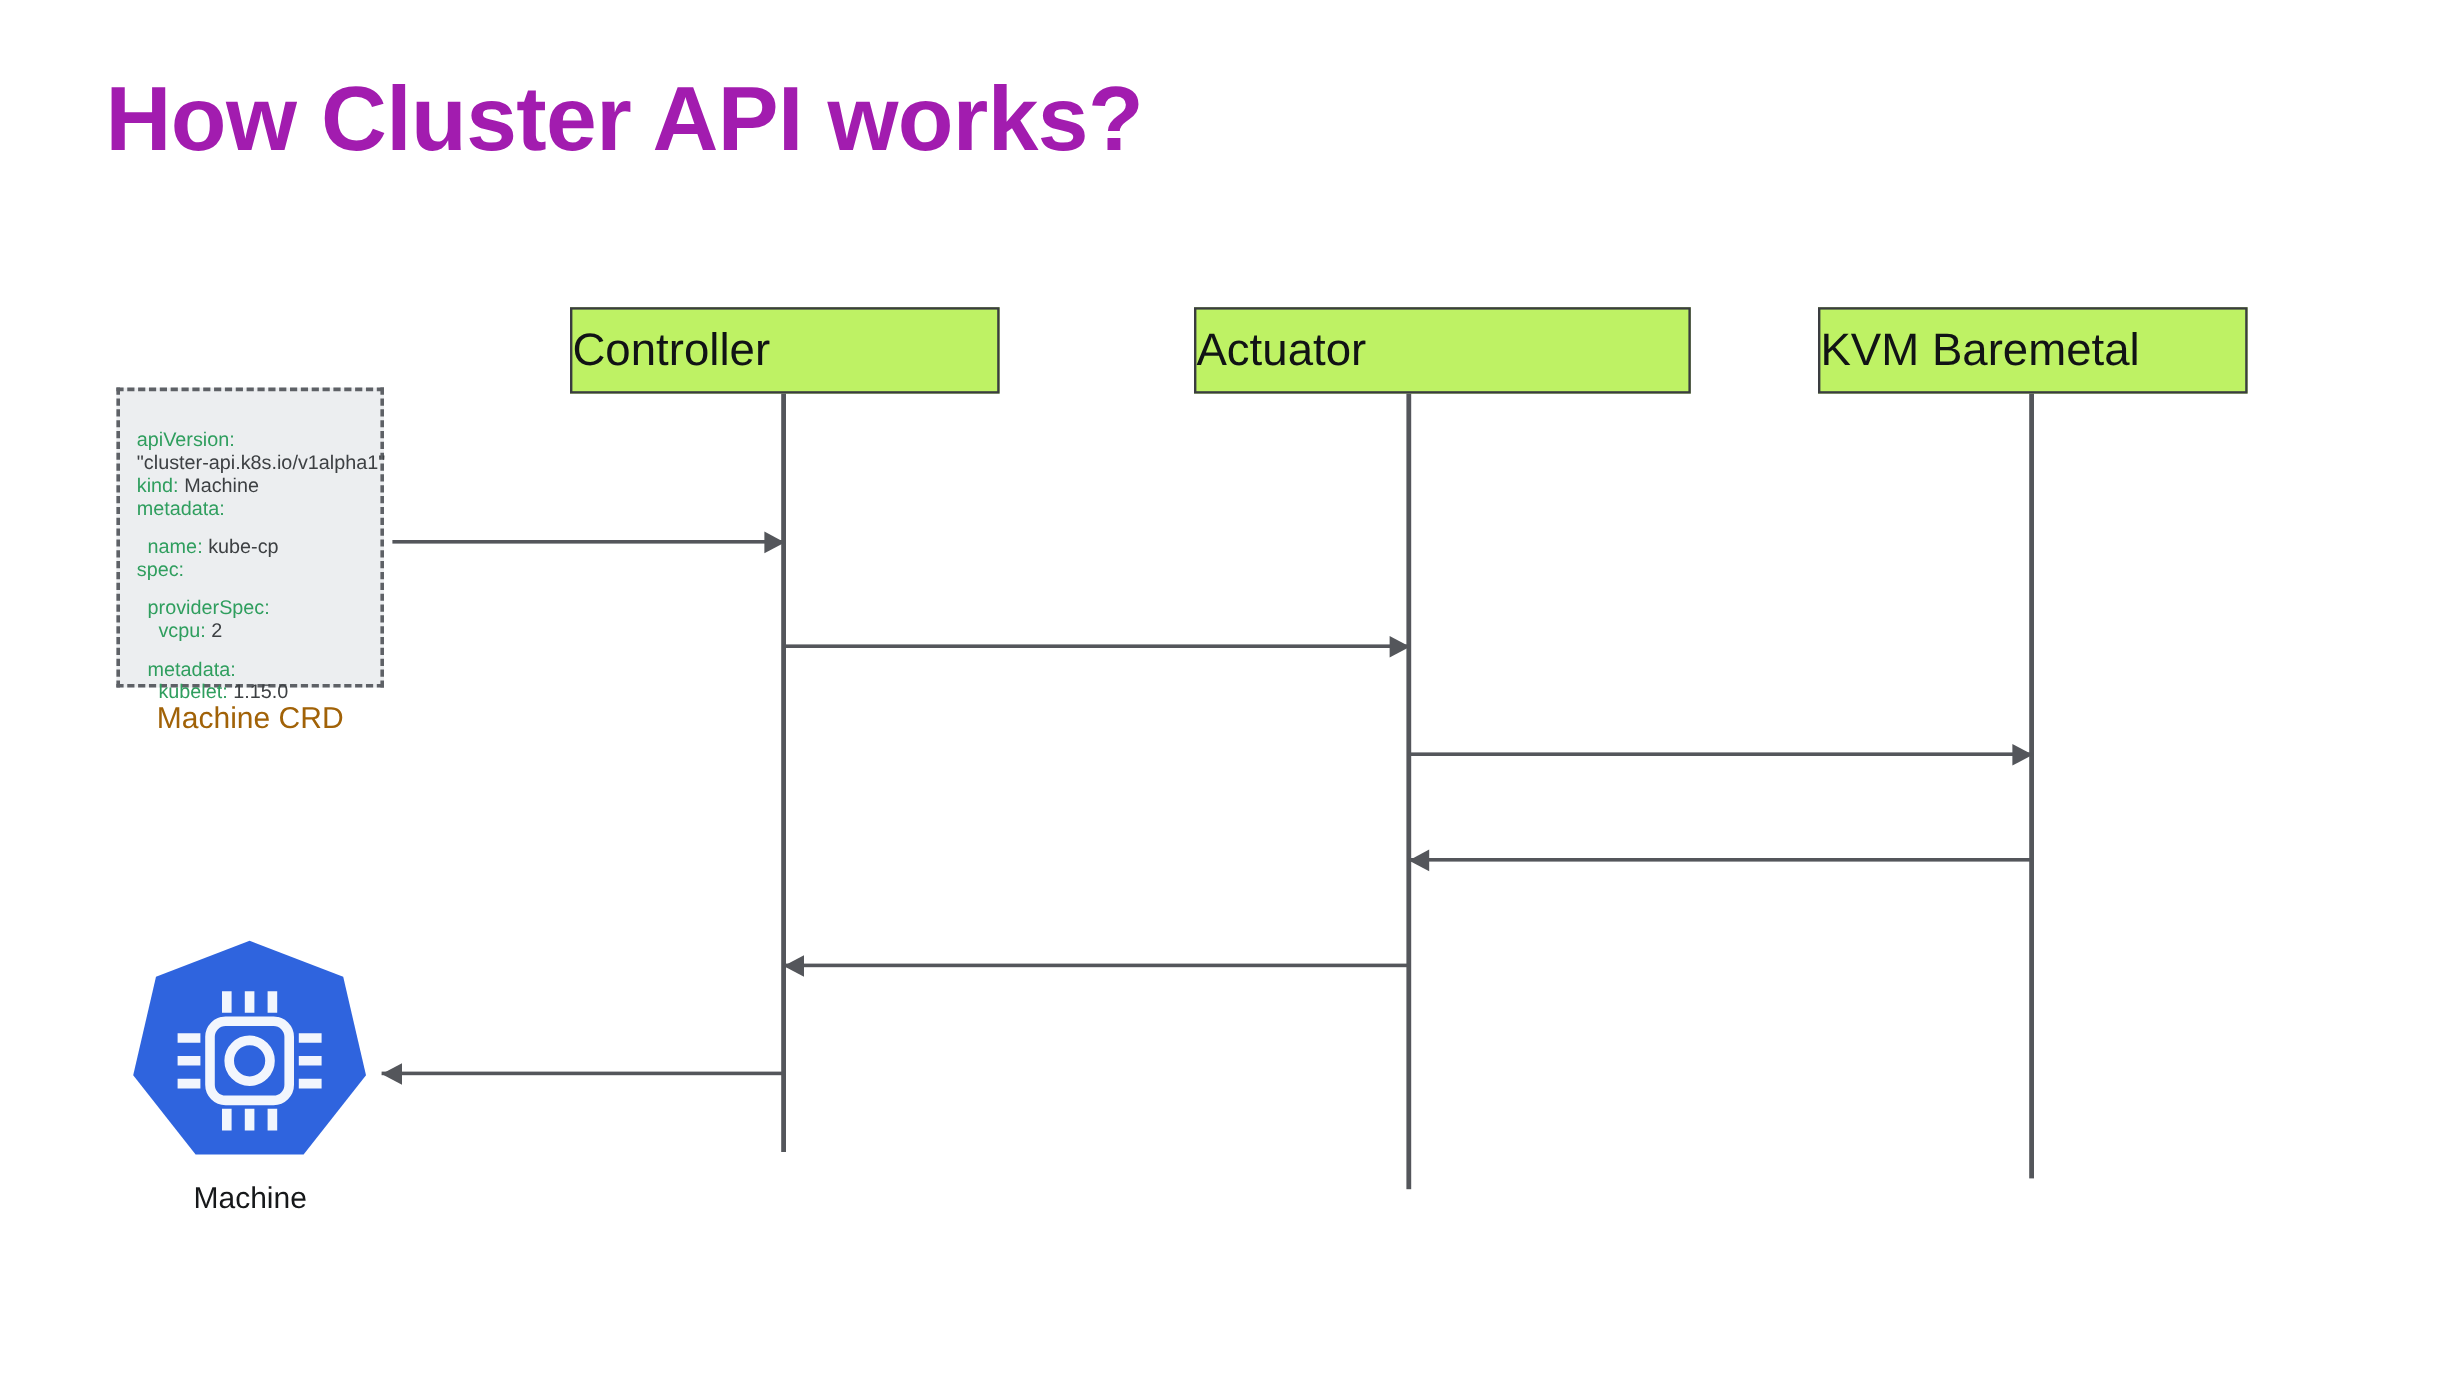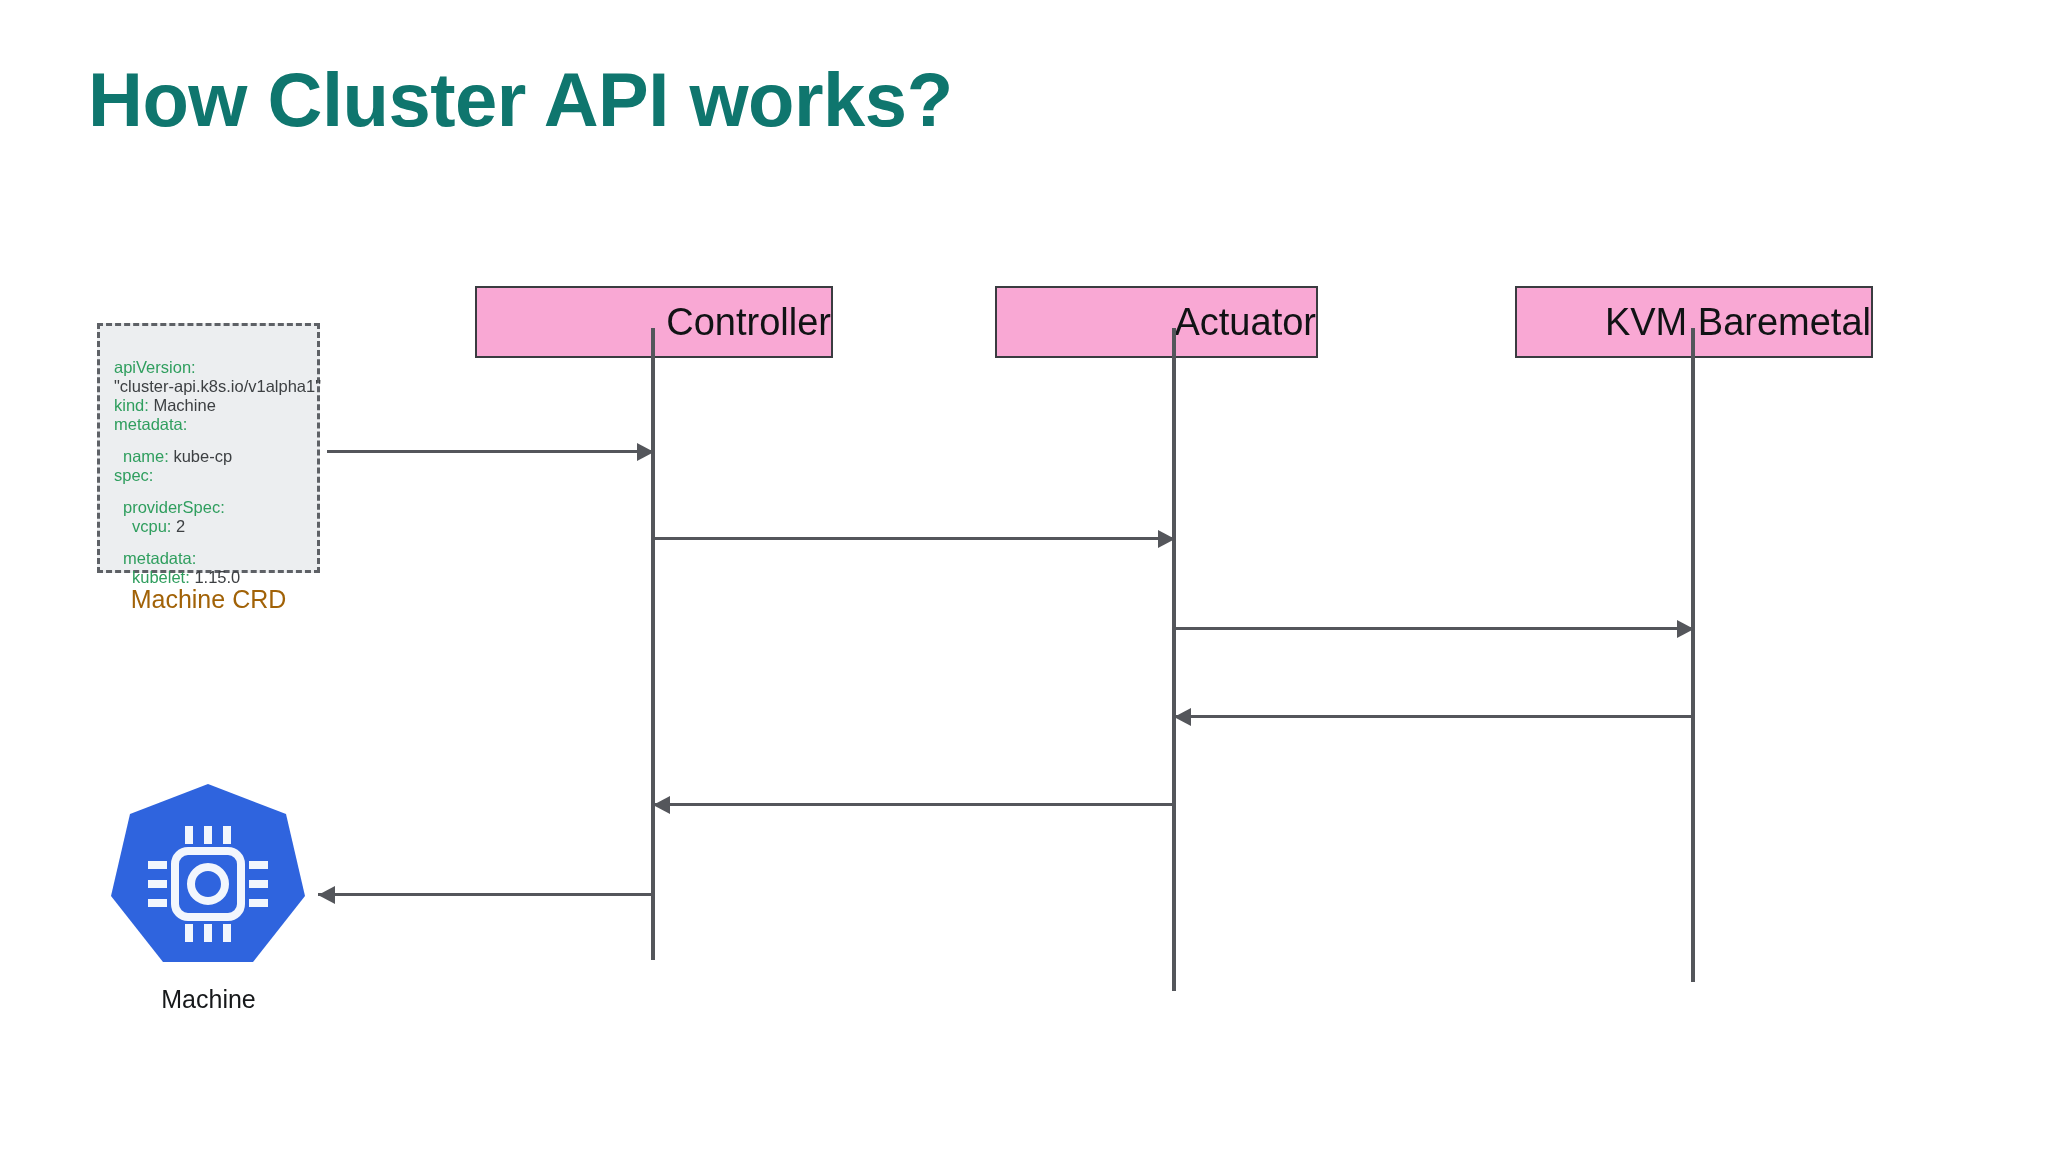--- a/index.html
+++ b/index.html
@@ -16,35 +16,34 @@
     -webkit-font-smoothing: antialiased;
   }
 
   
   #slide-title {
     position: absolute;
     left: 88px;
     top: 56px;
     font-size: 76px;
     font-weight: bold;
-    color: #0f766e;
+    color: #a21caf;
     letter-spacing: -0.5px;
     white-space: nowrap;
   }
 
   
   .participant-box {
     position: absolute;
     box-sizing: border-box;
     border: 2px solid #3a3c40;
-    background: #f9a8d4;
+    background: #bef264;
     display: flex;
     align-items: center;
-    justify-content: flex-end;
-    margin-top: 30px;
+    justify-content: flex-start;
   }
   .participant-label {
     font-size: 38px;
     color: #111315;
     white-space: nowrap;
   }
 
   
   .lifeline {
     position: absolute;
@@ -130,21 +129,21 @@
 </head>
 <body>
 
 <div id="slide-title">How Cluster API works?</div>
 
 <div class="participant-box" style="left:475px; top:256px; width:358px; height:72px;">
   <span class="participant-label">Controller</span>
 </div>
 <div class="lifeline" style="left:651px; top:328px; height:632px;"></div>
 
-<div class="participant-box" style="left:995px; top:256px; width:323px; height:72px;">
+<div class="participant-box" style="left:995px; top:256px; width:414px; height:72px;">
   <span class="participant-label">Actuator</span>
 </div>
 <div class="lifeline" style="left:1172px; top:328px; height:663px;"></div>
 
 <div class="participant-box" style="left:1515px; top:256px; width:358px; height:72px;">
   <span class="participant-label">KVM Baremetal</span>
 </div>
 <div class="lifeline" style="left:1691px; top:328px; height:654px;"></div>
 
 <div class="message" style="left:327px; top:450px; width:326px;"></div>

